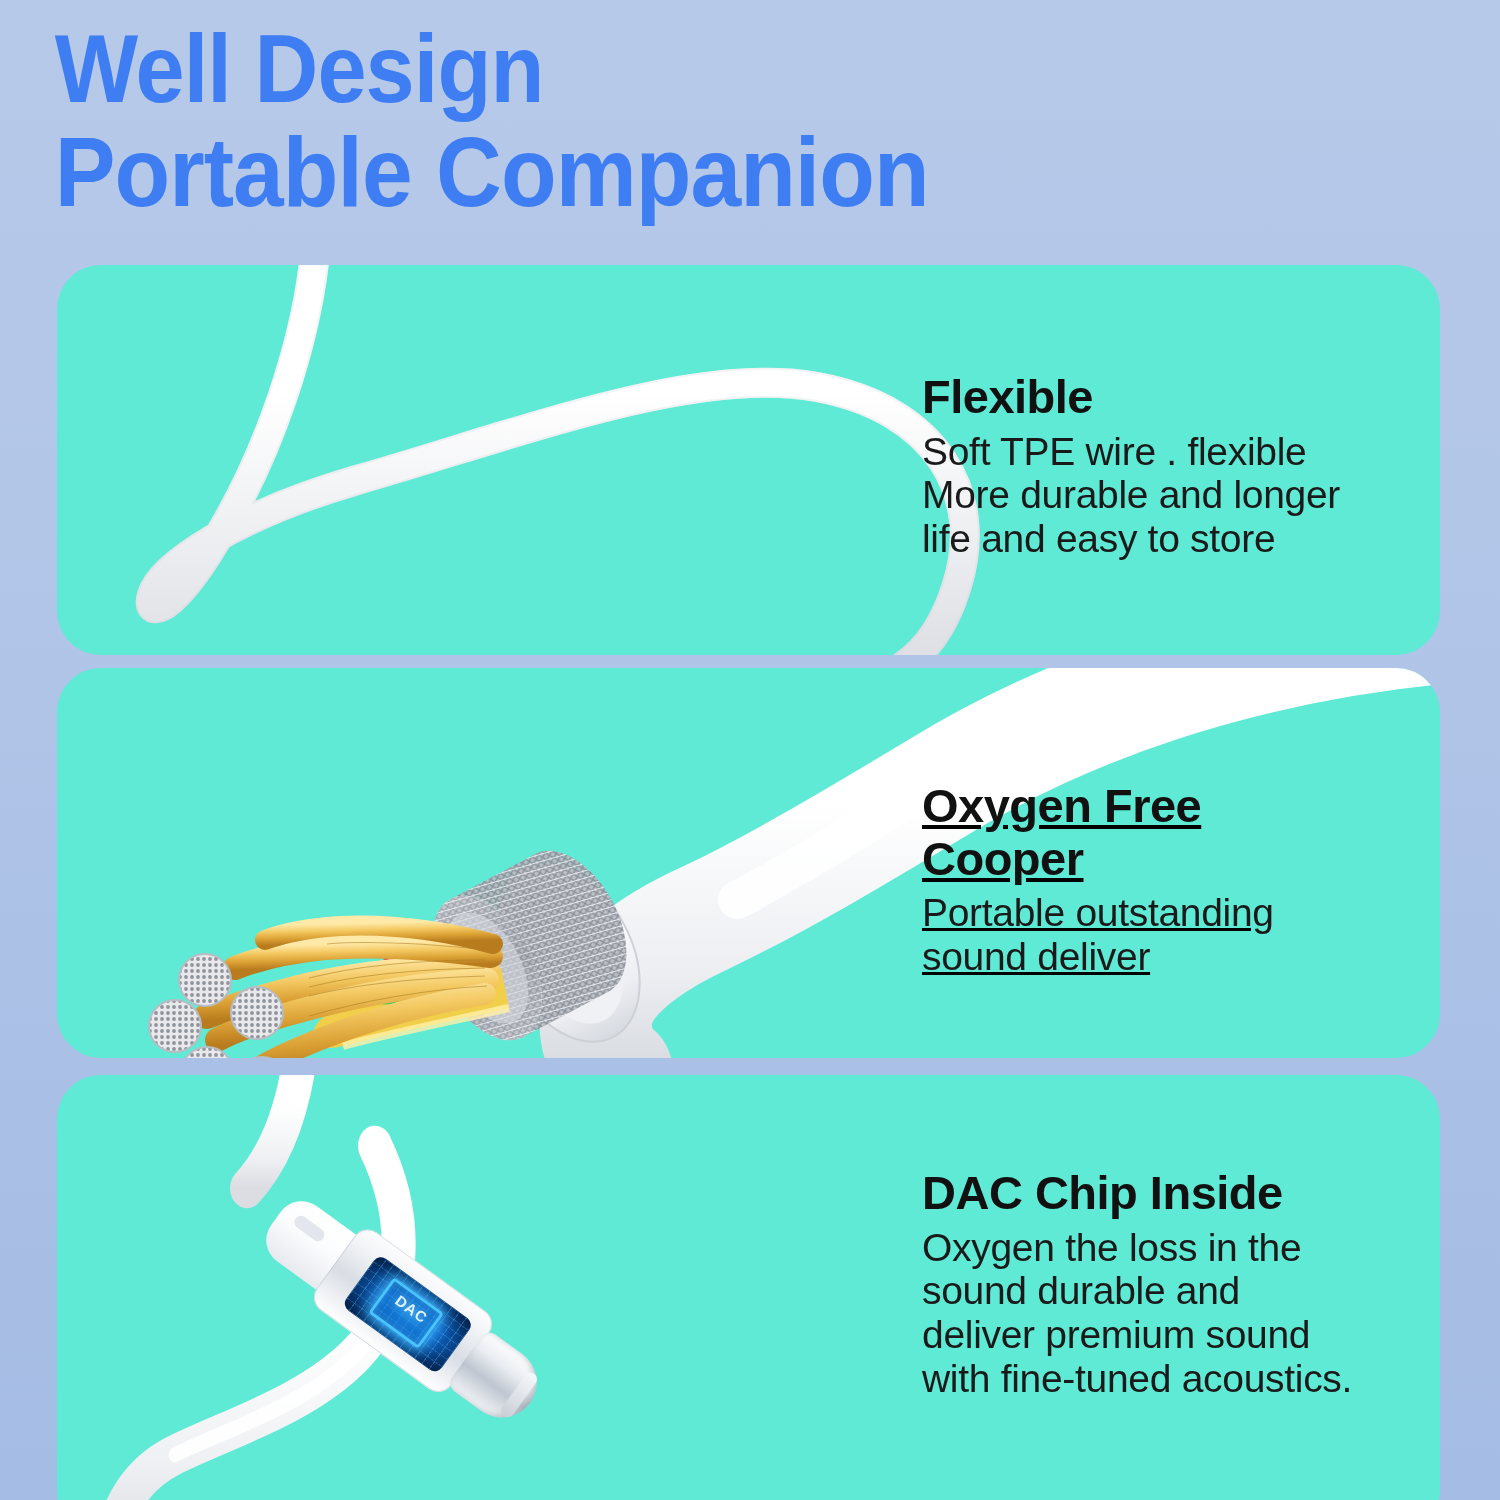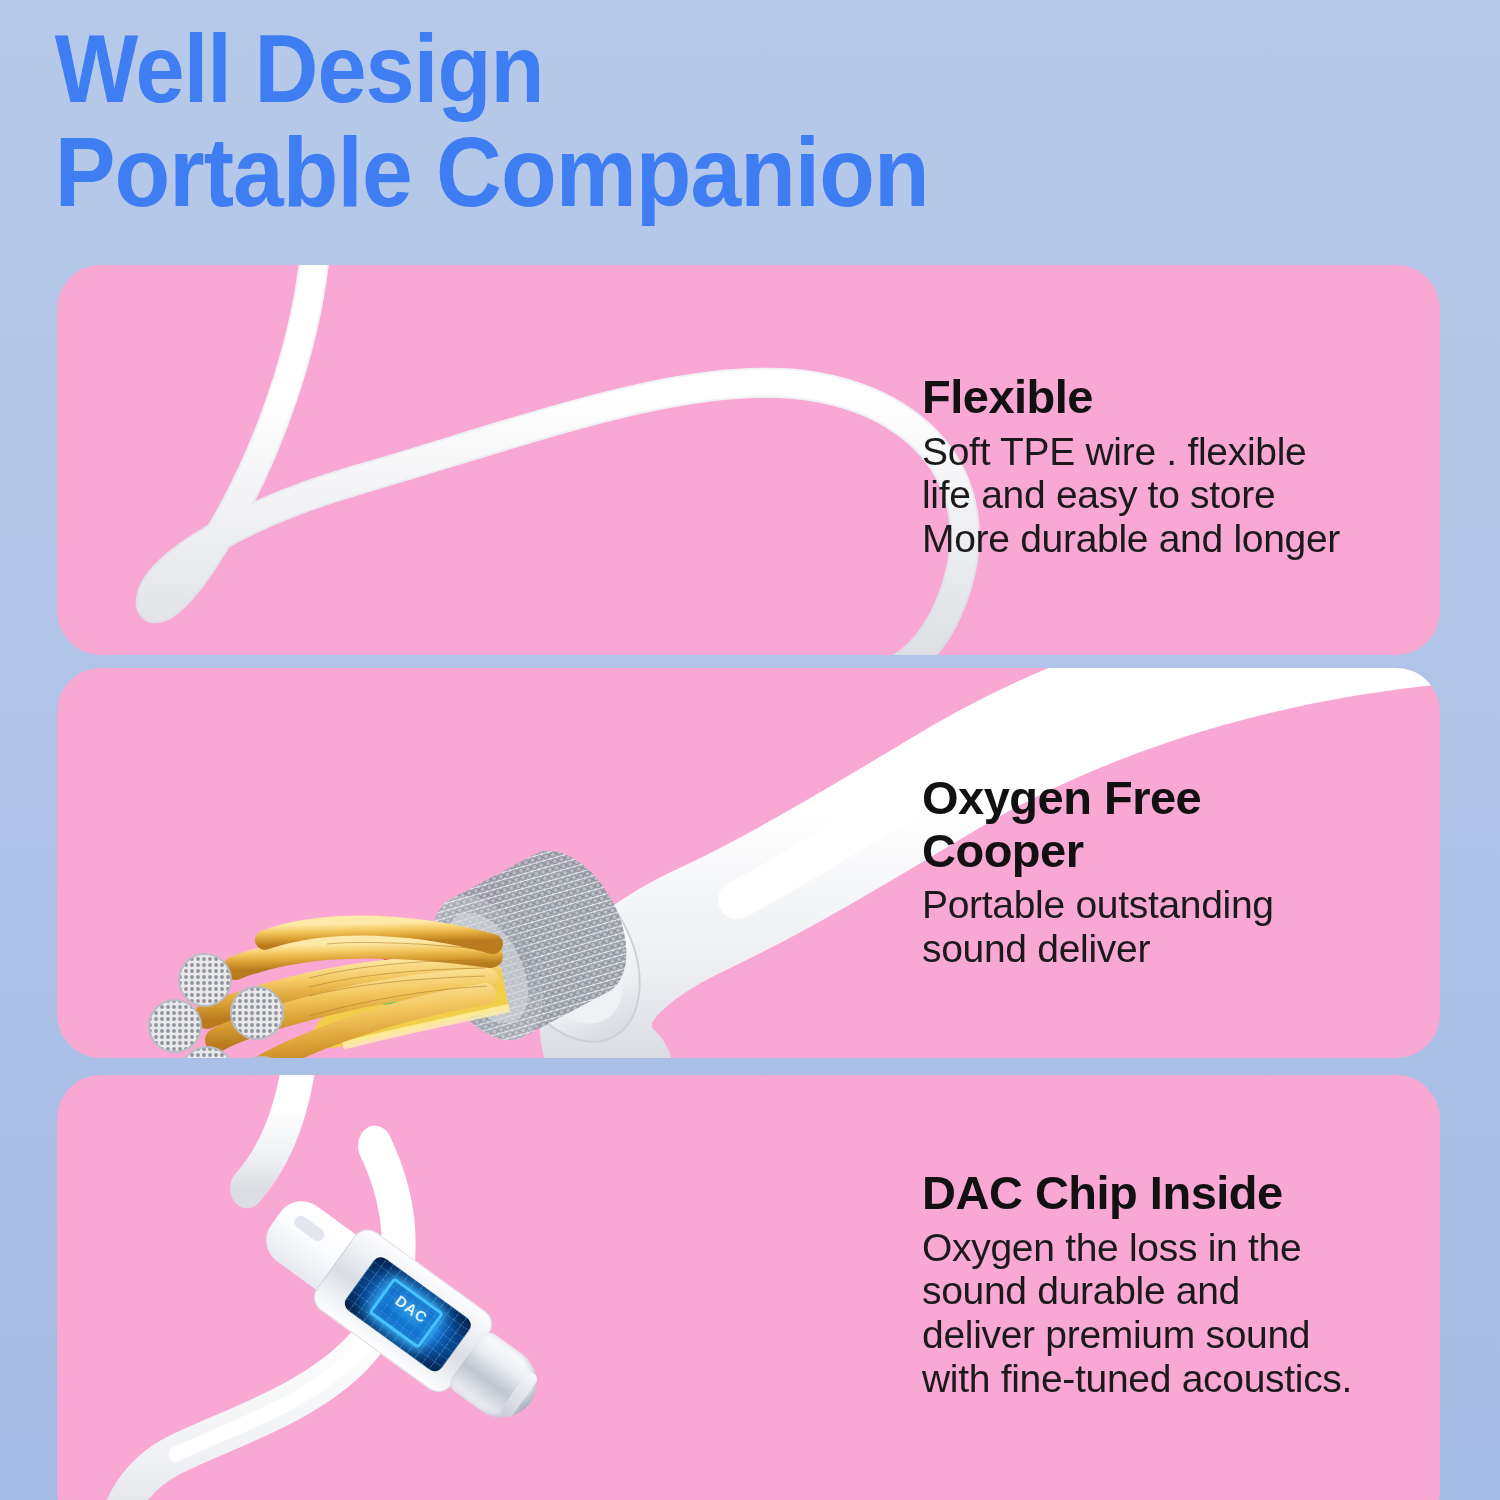--- a/index.html
+++ b/index.html
@@ -26,21 +26,21 @@
     transform:scaleX(0.92);
     transform-origin:center;
     white-space:nowrap;
   }
   .title-line.l2{ font-size:99px; }
 
   
   .card{
     position:absolute;
     left:57px; width:1383px;
-    background:#f9a8d4;
+    background:#5eead4;
     border-radius:44px;
     overflow:hidden;
   }
   #card-1{ top:265px;  height:390px; }
   #card-2{ top:668px;  height:390px; }
   #card-3{ top:1075px; height:460px; }
 
   
   .txt{
     position:absolute; left:865px; width:500px;
@@ -55,21 +55,21 @@
   .feat-body{
     color:#1a1a1a;
     font-size:39px;
     line-height:1.12;
     margin-top:6px;
     letter-spacing:-0.3px;
   }
   .feat-body div{ white-space:nowrap; }
 
   #txt-1{ top:106px; }
-  #txt-2{ top:104px; }
+  #txt-2{ top:112px;text-decoration:underline; }
   #txt-3{ top:92px; }
 
   
   .art{ position:absolute; inset:0; }
   svg.art-svg{ position:absolute; inset:0; width:100%; height:100%; display:block; }
 
   
   .dac-wrap{
     position:absolute;
     left:300px; top:1175px;
@@ -184,22 +184,22 @@
       <path d="M258,-12 C250,70 215,190 150,290 C110,352 88,352 95,330
                C104,300 180,250 300,215 C470,166 640,100 760,122
                C880,144 928,230 900,320 C885,370 860,392 845,402" fill="none" stroke="url(#tpe)" stroke-width="26" stroke-linecap="round"></path>
     </svg>
   </div>
 
   <div class="txt" id="txt-1">
     <div class="feat-title">Flexible</div>
     <div class="feat-body">
       <div>Soft TPE wire . flexible</div>
+      <div>More durable and longer</div>
       <div>life and easy to store</div>
-      <div>More durable and longer</div>
     </div>
   </div>
 </div>
 
 <div class="card" id="card-2">
   <div class="art">
     <svg class="art-svg" viewBox="0 0 1383 390" preserveAspectRatio="none">
       <defs>
         <linearGradient id="jacket" x1="0" y1="0" x2="0" y2="1">
           <stop offset="0%" stop-color="#ffffff"></stop>

